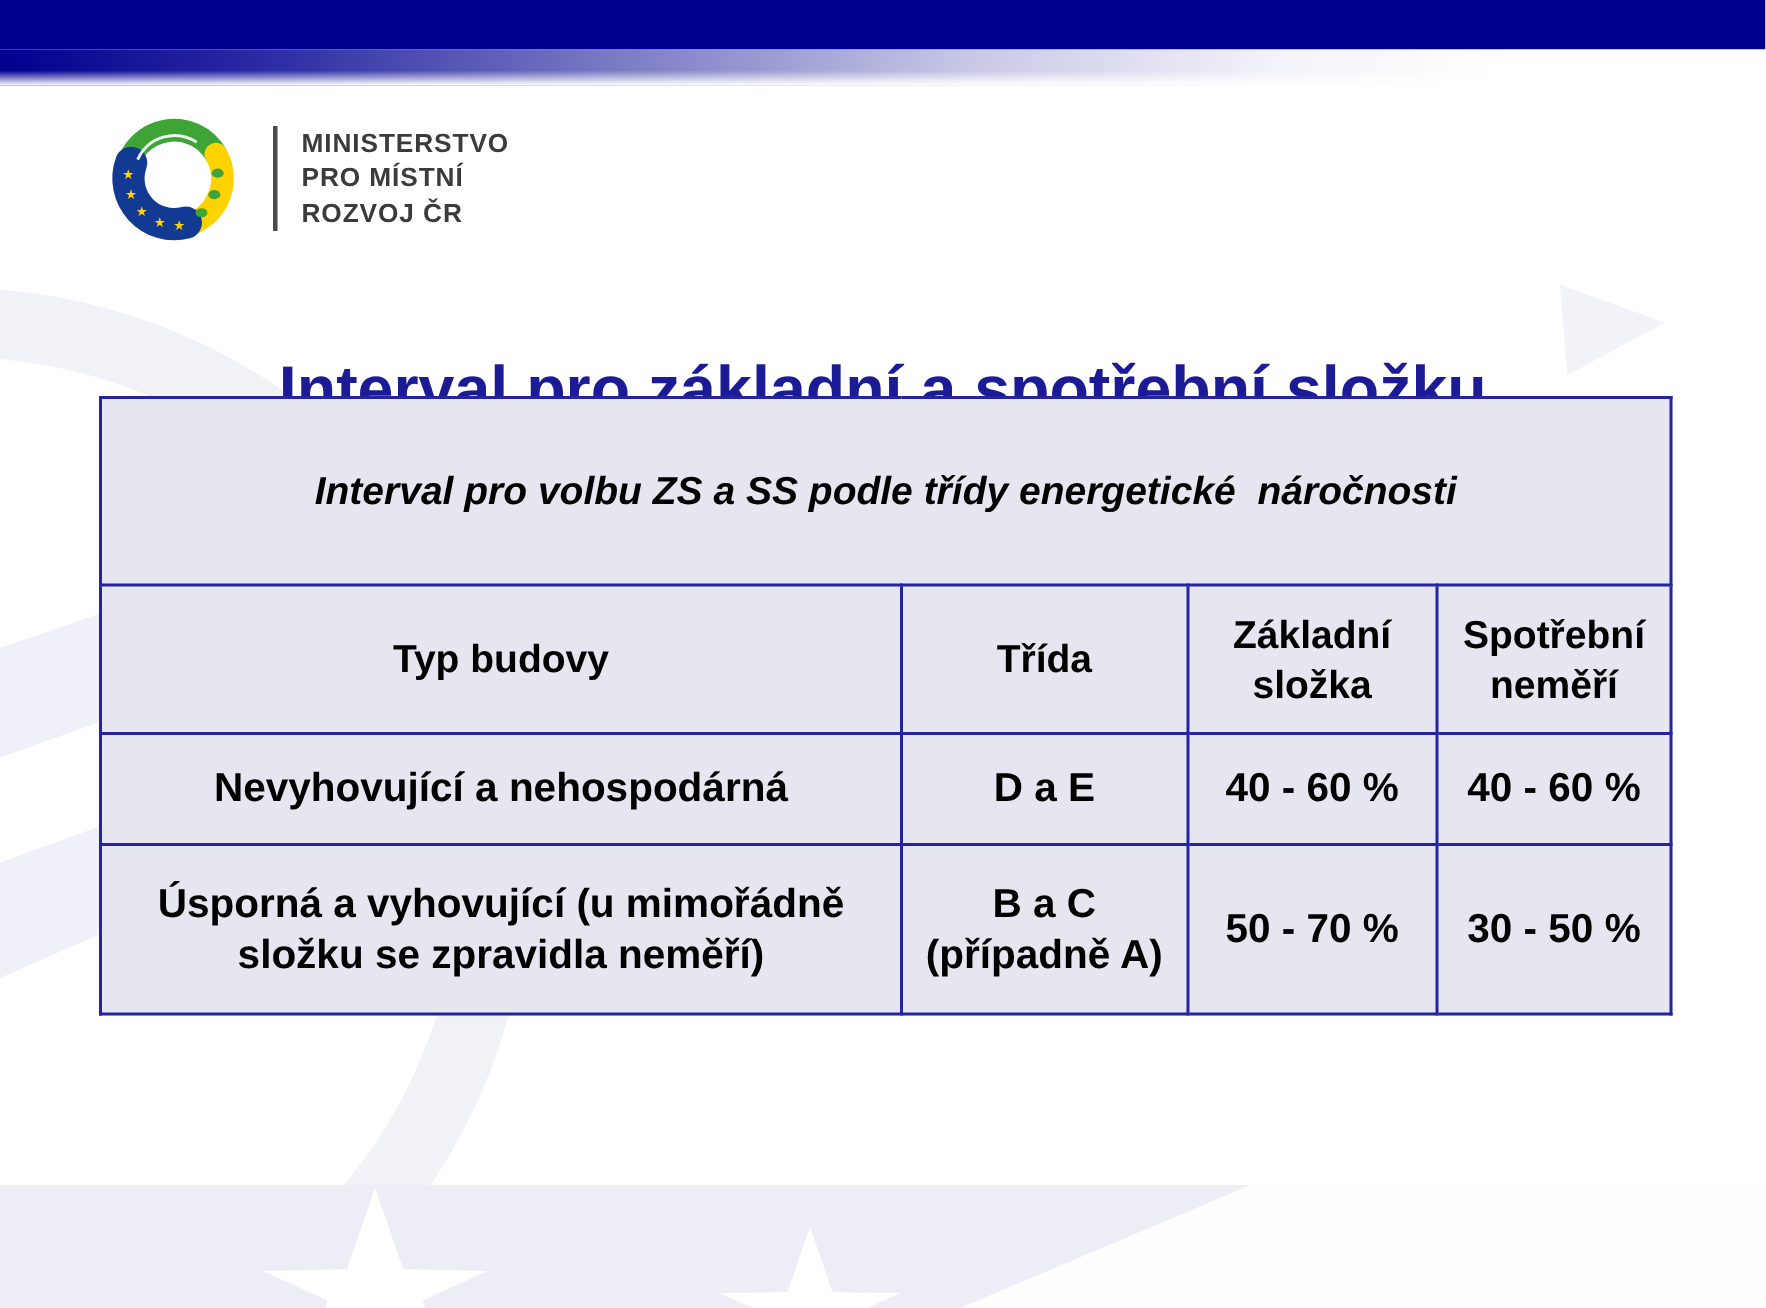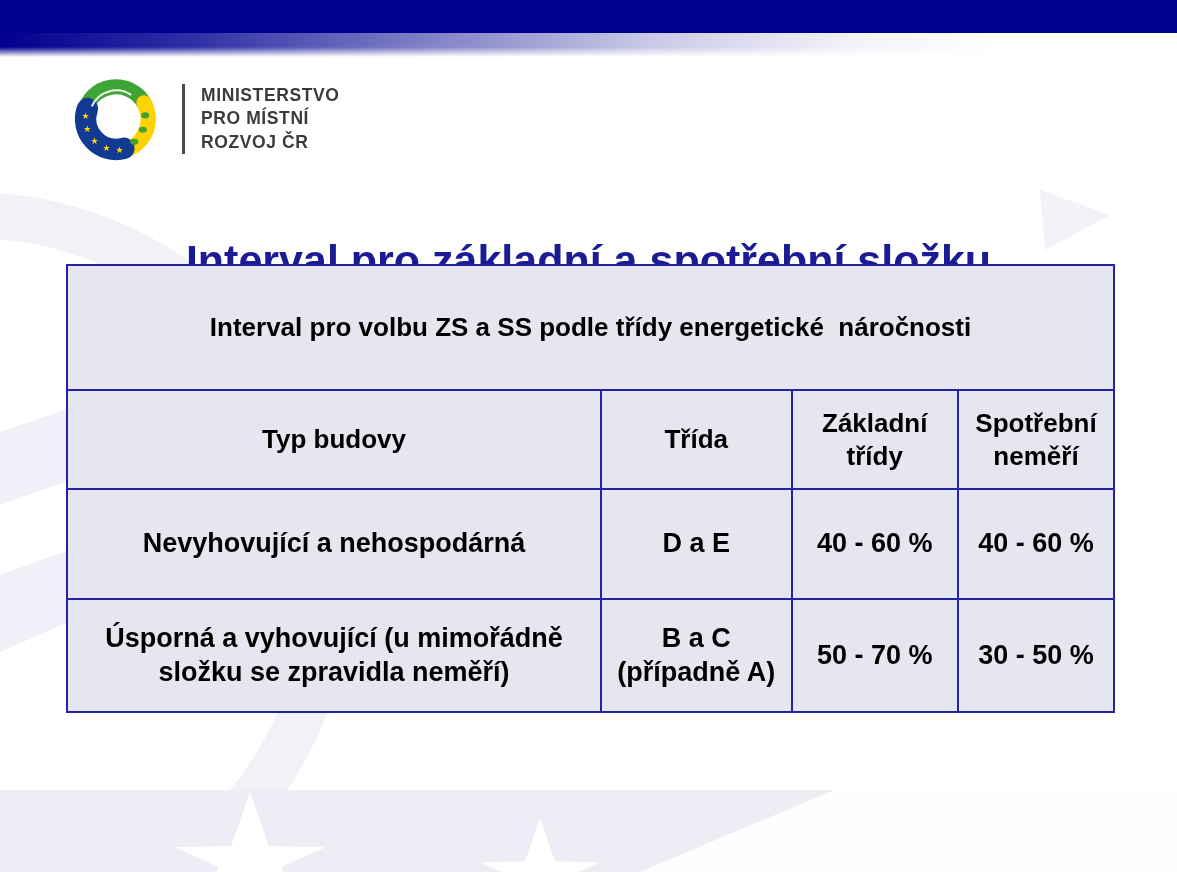--- a/index.html
+++ b/index.html
@@ -95,26 +95,27 @@
     color: #000000;
     font-weight: bold;
     vertical-align: middle;
     padding: 2px 6px;
   }
   td.caption-cell {
     height: 125px;
     text-align: center;
     font-size: 26px;
     white-space: pre-wrap;
+    font-style: italic;
   }
   tr.colhead td { height: 99px; font-size: 26px; line-height: 1.25; }
   td.col-typ   { text-align: center; padding-left: 7px; }
   td.col-mid   { text-align: center; }
   tr.r1 td { height: 143px; }
-  tr.r2 td { height: 110px; }
+  tr.r2 td { height: 74px; }
   tr.r3 td { height: 113px; }
   tr.datarow td { font-size: 27px; line-height: 1.25; }
 </style>
 </head>
 <body>
 
 <div class="slide">
 
   <svg class="wm" width="1177" height="872" viewBox="0 0 1177 872" aria-hidden="true">
     <circle cx="-30" cy="575" r="360" fill="none" stroke="#F1F1F8" stroke-width="46"></circle>
@@ -172,21 +173,21 @@
         <col style="width:15.9%">
         <col style="width:14.9%">
       </colgroup>
       <tbody>
         <tr>
           <td class="caption-cell" colspan="4">Interval pro volbu ZS a SS podle třídy energetické  náročnosti</td>
         </tr>
         <tr class="colhead">
           <td class="col-typ">Typ budovy</td>
           <td class="col-mid">Třída</td>
-          <td class="col-mid">Základní třídy</td>
+          <td class="col-mid">Základní složka</td>
           <td class="col-mid">Spotřební neměří</td>
         </tr>
         <tr class="datarow r2">
           <td class="col-typ">Nevyhovující a nehospodárná</td>
           <td class="col-mid">D a E</td>
           <td class="col-mid">40 - 60 %</td>
           <td class="col-mid">40 - 60 %</td>
         </tr>
         <tr class="datarow r3">
           <td class="col-typ">Úsporná a vyhovující (u mimořádně složku se zpravidla neměří)</td>

